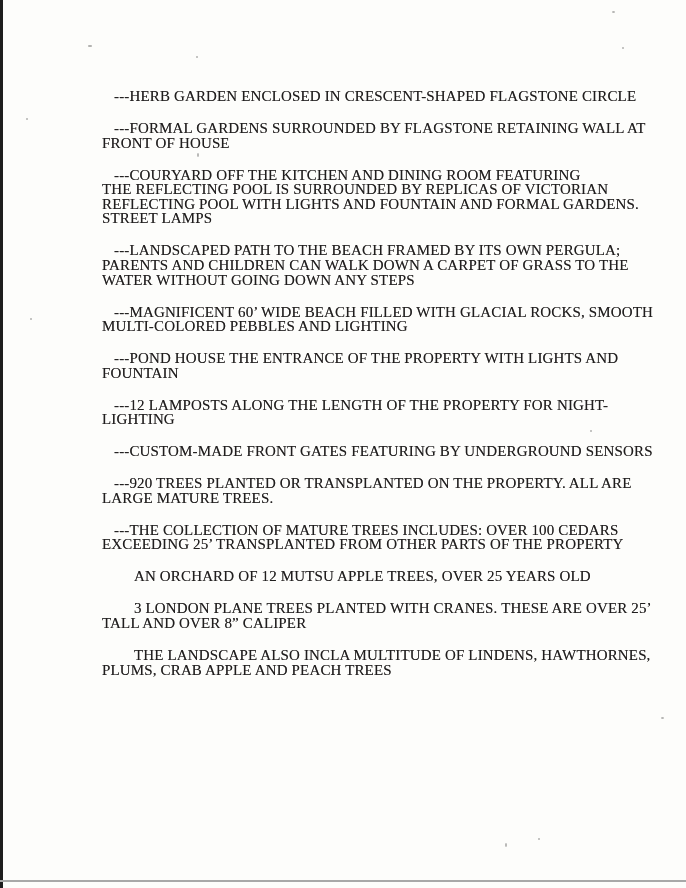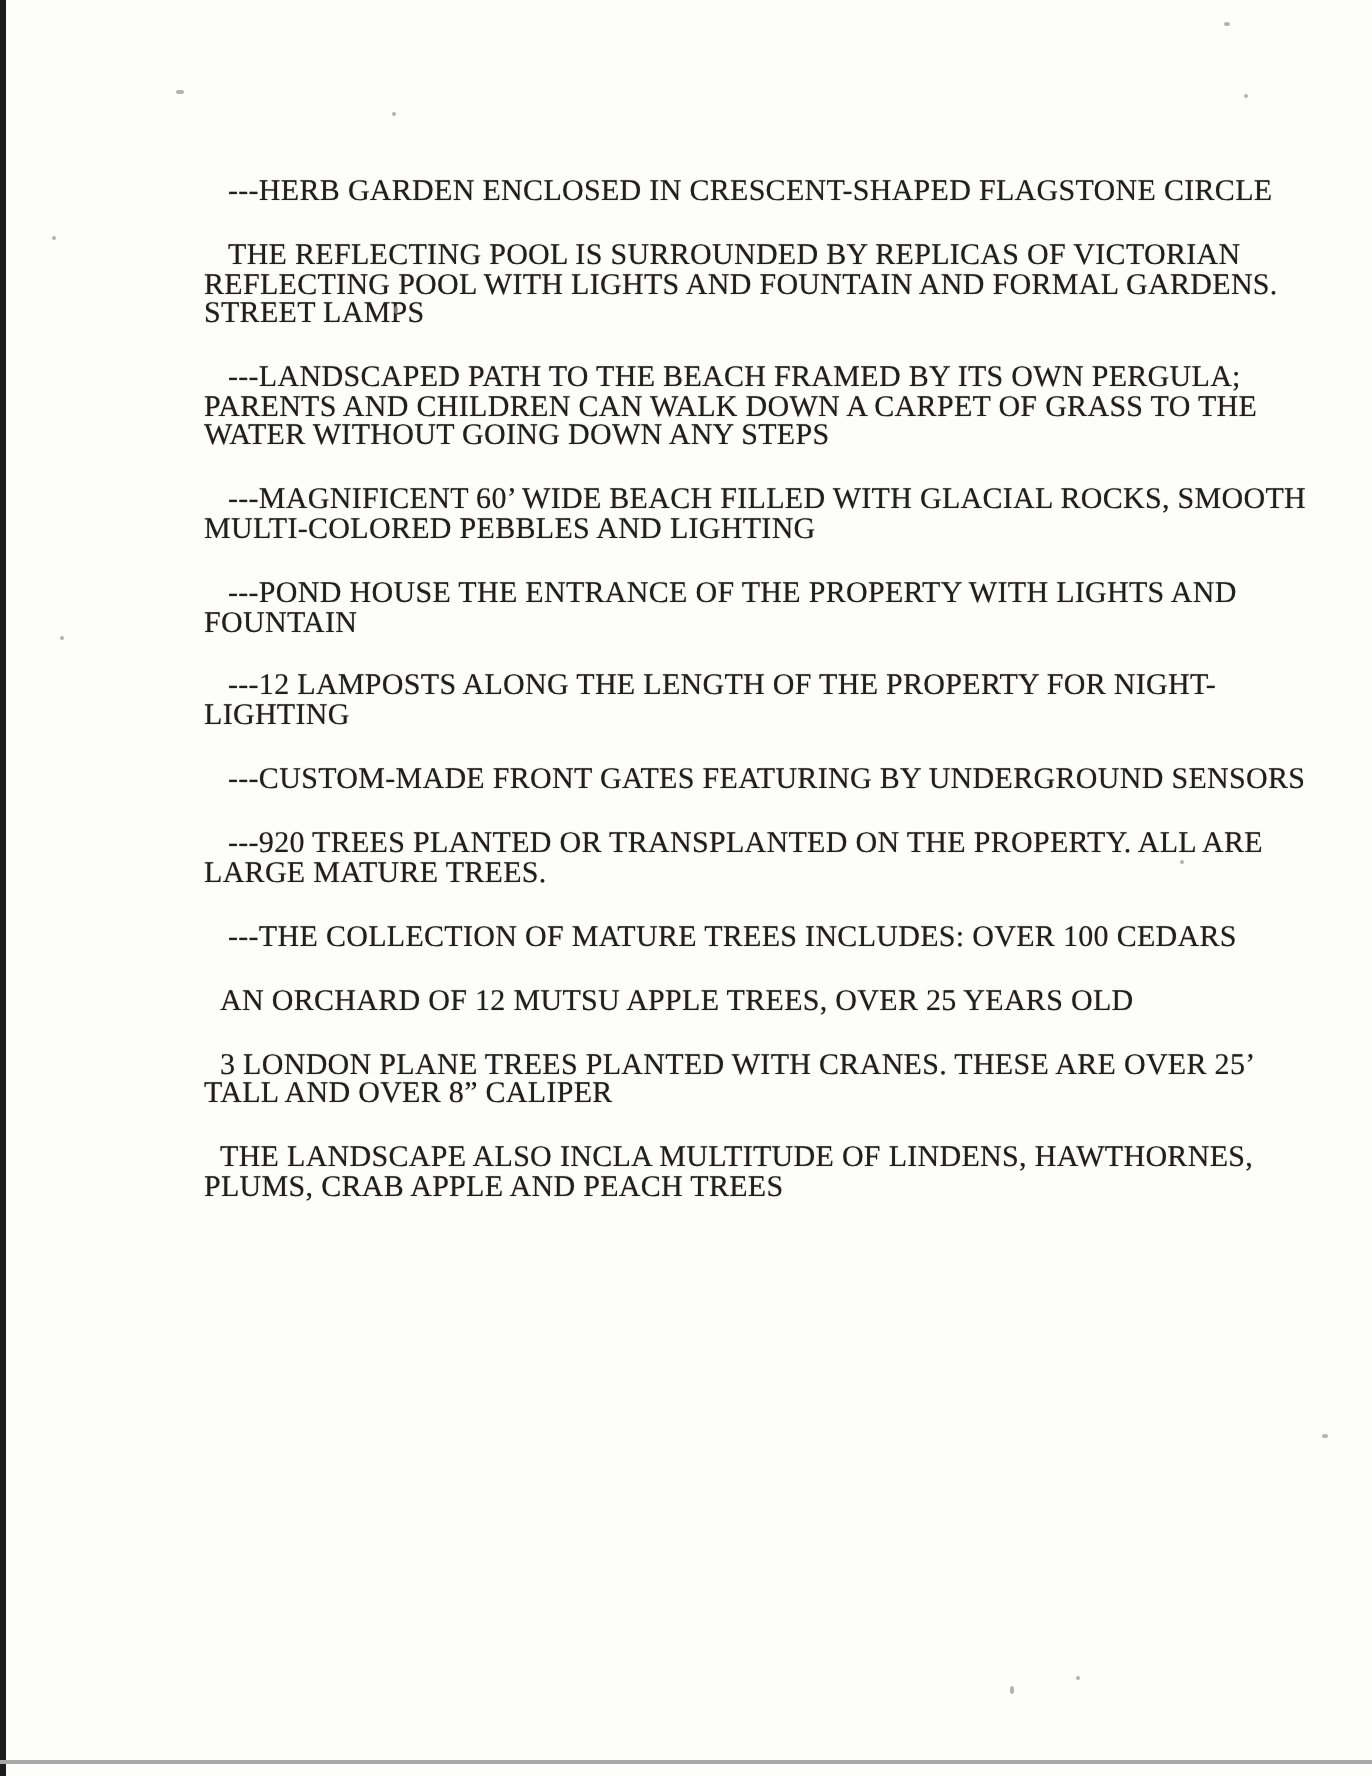--- a/index.html
+++ b/index.html
@@ -37,21 +37,21 @@
     color: #201e1e;
     font-size: 15px;
     line-height: 14.6px;
     letter-spacing: 0.15px;
     text-shadow: 0 0 0.5px rgba(32,30,30,0.55);
   }
   .paragraph { margin: 0 0 17.4px 0; }
   .paragraph:last-child { margin-bottom: 0; }
   .text-line { white-space: nowrap; }
   .paragraph.dash .text-line:first-child { margin-left: 12px; }
-  .paragraph.plain-indent .text-line:first-child { margin-left: 8px; }
+  .paragraph.plain-indent .text-line:first-child { margin-left: 32px; }
   .scan-speck {
     position: absolute;
     background: #9a9a98;
     border-radius: 50%;
     width: 2px; height: 2px;
     opacity: 0.75;
   }
   .speck-1 { left: 88px;  top: 45px;  width: 4px; height: 2px; border-radius: 1px; }
   .speck-2 { left: 196px; top: 56px;  }
   .speck-3 { left: 197px; top: 153px; height: 4px; width: 2px; }
@@ -67,20 +67,25 @@
 </head>
 <body>
 
 <div id="scanned-page">
   <div id="page-left-edge"></div>
   <div id="document-body">
       <div class="paragraph dash">
         <div class="text-line">---HERB GARDEN ENCLOSED IN CRESCENT-SHAPED FLAGSTONE CIRCLE</div>
       </div>
       <div class="paragraph dash">
+        <div class="text-line">---FORMAL GARDENS SURROUNDED BY FLAGSTONE RETAINING WALL AT</div>
+        <div class="text-line">FRONT OF HOUSE</div>
+      </div>
+      <div class="paragraph dash">
+        <div class="text-line">---COURYARD OFF THE KITCHEN AND DINING ROOM FEATURING</div>
         <div class="text-line">THE REFLECTING POOL IS SURROUNDED BY REPLICAS OF VICTORIAN</div>
         <div class="text-line">REFLECTING POOL WITH LIGHTS AND FOUNTAIN AND FORMAL GARDENS.</div>
         <div class="text-line">STREET LAMPS</div>
       </div>
       <div class="paragraph dash">
         <div class="text-line">---LANDSCAPED PATH TO THE BEACH FRAMED BY ITS OWN PERGULA;</div>
         <div class="text-line">PARENTS AND CHILDREN CAN WALK DOWN A CARPET OF GRASS TO THE</div>
         <div class="text-line">WATER WITHOUT GOING DOWN ANY STEPS</div>
       </div>
       <div class="paragraph dash">
@@ -97,20 +102,21 @@
       </div>
       <div class="paragraph dash">
         <div class="text-line">---CUSTOM-MADE FRONT GATES FEATURING BY UNDERGROUND SENSORS</div>
       </div>
       <div class="paragraph dash">
         <div class="text-line">---920 TREES PLANTED OR TRANSPLANTED ON THE PROPERTY. ALL ARE</div>
         <div class="text-line">LARGE MATURE TREES.</div>
       </div>
       <div class="paragraph dash">
         <div class="text-line">---THE COLLECTION OF MATURE TREES INCLUDES: OVER 100 CEDARS</div>
+        <div class="text-line">EXCEEDING 25’ TRANSPLANTED FROM OTHER PARTS OF THE PROPERTY</div>
       </div>
       <div class="paragraph plain-indent">
         <div class="text-line">AN ORCHARD OF 12 MUTSU APPLE TREES, OVER 25 YEARS OLD</div>
       </div>
       <div class="paragraph plain-indent">
         <div class="text-line">3 LONDON PLANE TREES PLANTED WITH CRANES. THESE ARE OVER 25’</div>
         <div class="text-line">TALL AND OVER 8” CALIPER</div>
       </div>
       <div class="paragraph plain-indent">
         <div class="text-line">THE LANDSCAPE ALSO INCLA MULTITUDE OF LINDENS, HAWTHORNES,</div>

